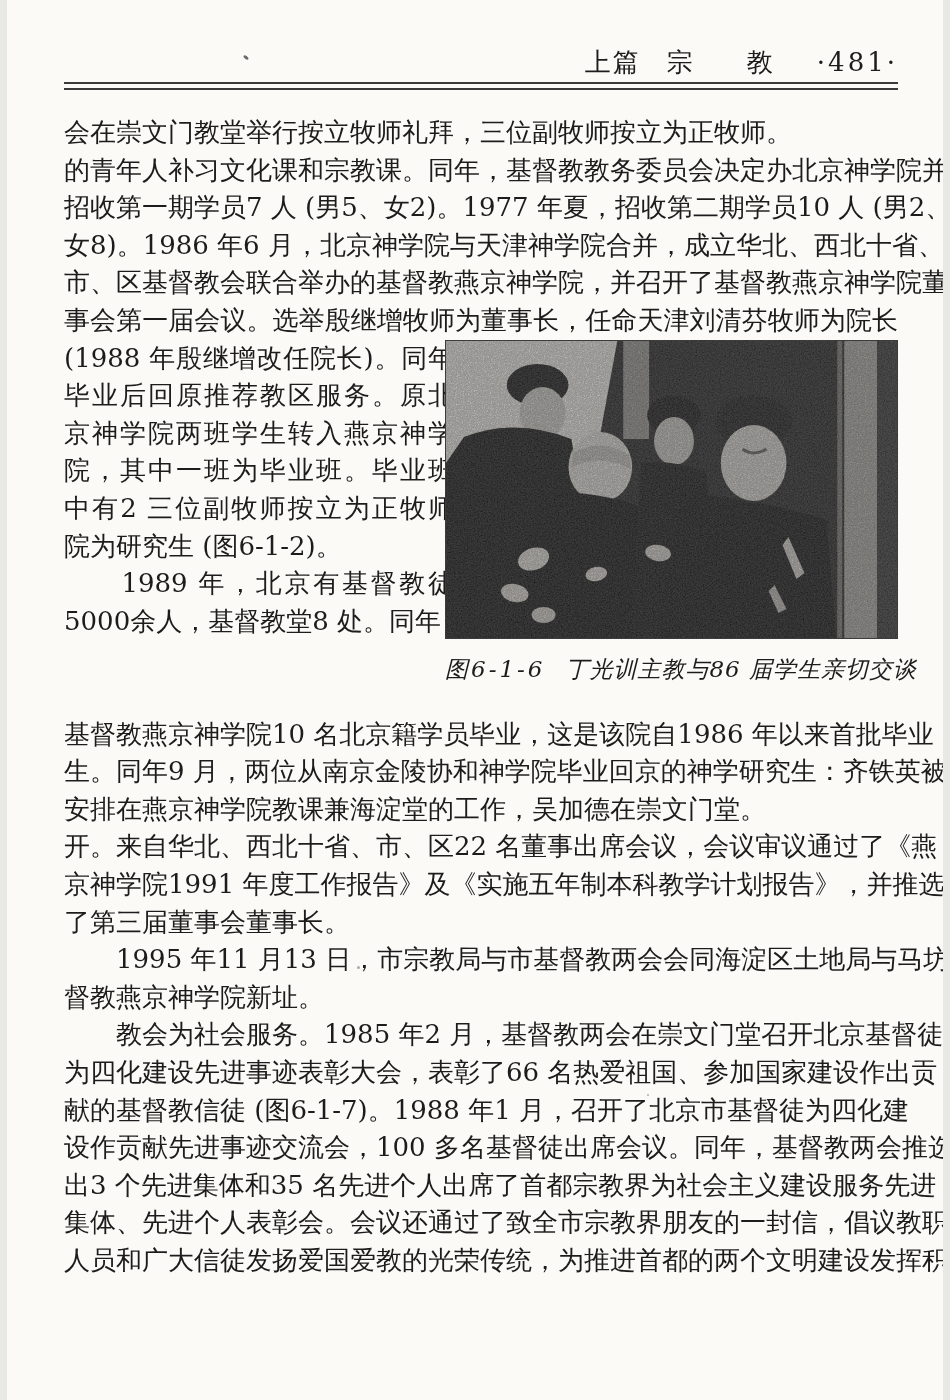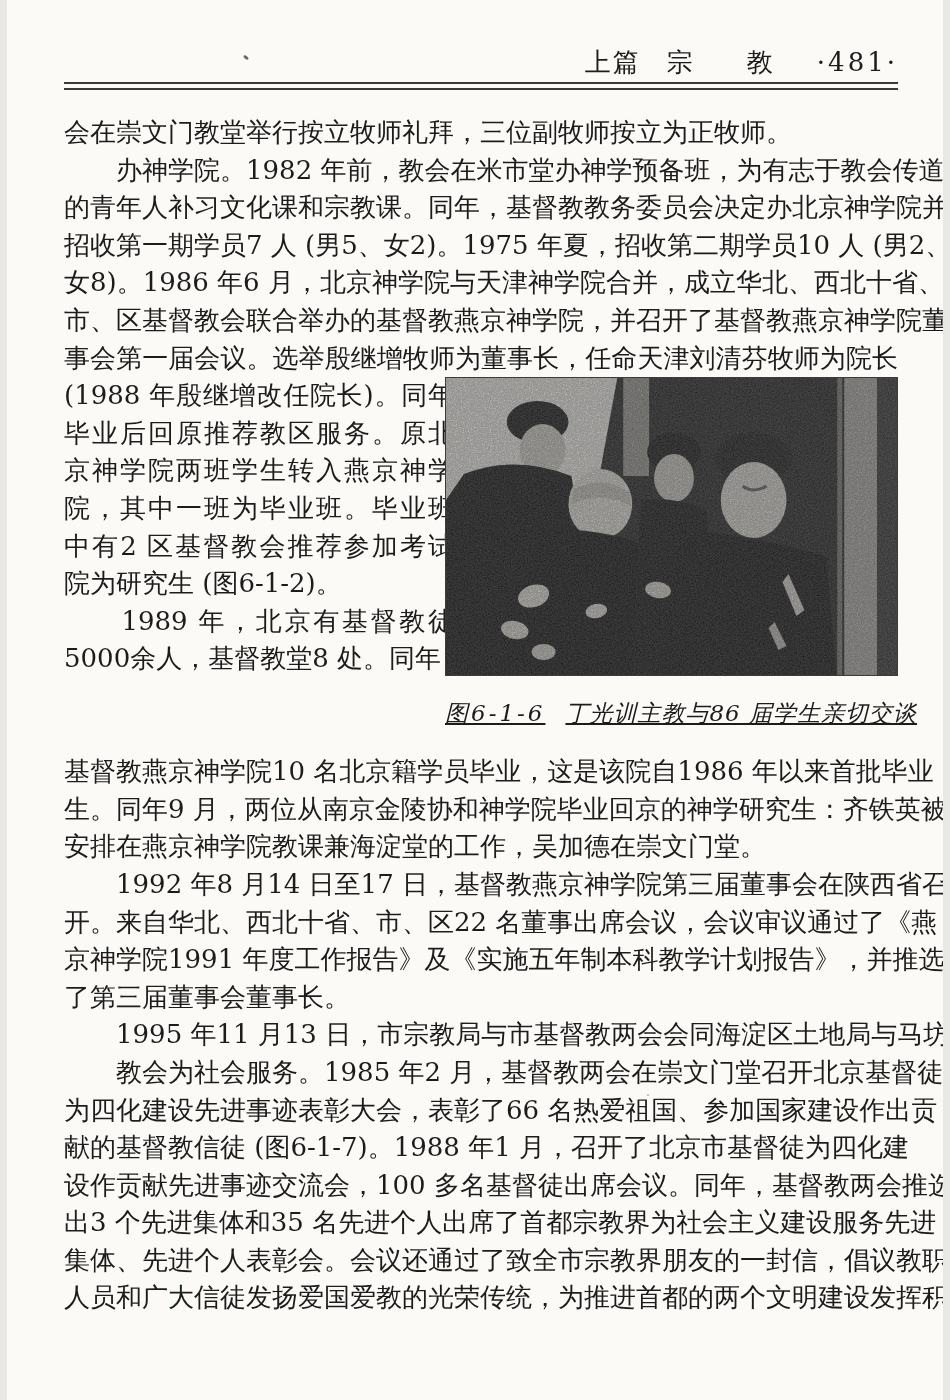--- a/index.html
+++ b/index.html
@@ -46,27 +46,26 @@
     position:absolute;top:0;right:0;width:453px;
   }
   .photo{
     box-sizing:border-box;
     width:453px;height:299px;
     border:1px solid #3c3c3c;
     background:#161616;
   }
   .photo svg{display:block;width:100%;height:100%;}
   .caption{
-    margin-top:22px;
+    margin-top:15px;
     text-align:center;
     font-size:23px;
     font-style:italic;
     letter-spacing:1px;
     white-space:nowrap;
-    text-decoration:underline;
   }
   .caption .cap-label{margin-right:20px;letter-spacing:3px;}
   
   .speck{position:absolute;background:#6a6a6a;border-radius:50%;}
   .speck.s1{left:236px;top:56px;width:6px;height:3px;transform:rotate(38deg);}
   .speck.s2{left:350px;top:966px;width:3px;height:3px;opacity:.55;}
   .speck.s3{left:640px;top:1094px;width:2px;height:2px;opacity:.5;}
 </style>
 </head>
 <body>
@@ -75,35 +74,34 @@
 
   <div class="header-row">
     <span class="part">上篇</span><span class="subject">宗　教</span><span class="pageno">·481·</span>
   </div>
   <div class="rule"></div>
 
   <div class="content">
 
     <div class="block">
         <div class="line para-end">会在崇文门教堂举行按立牧师礼拜，三位副牧师按立为正牧师。</div>
-        <div class="line">　　办神学院。1982 年前，教会在米市堂办神学预备班，为有志于教会传道</div>
         <div class="line">的青年人补习文化课和宗教课。同年，基督教教务委员会决定办北京神学院并</div>
-        <div class="line">招收第一期学员7 人 (男5、女2)。1975 年夏，招收第二期学员10 人 (男2、</div>
+        <div class="line">招收第一期学员7 人 (男5、女2)。1977 年夏，招收第二期学员10 人 (男2、</div>
         <div class="line">女8)。1986 年6 月，北京神学院与天津神学院合并，成立华北、西北十省、</div>
         <div class="line">市、区基督教会联合举办的基督教燕京神学院，并召开了基督教燕京神学院董</div>
         <div class="line">事会第一届会议。选举殷继增牧师为董事长，任命天津刘清芬牧师为院长</div>
       </div>
 
     <div class="twocol">
       <div class="leftcol">
           <div class="line">(1988 年殷继增改任院长)。同年</div>
           <div class="line">毕业后回原推荐教区服务。原北</div>
           <div class="line">京神学院两班学生转入燕京神学</div>
           <div class="line">院，其中一班为毕业班。毕业班</div>
-          <div class="line">中有2 区基督教会推荐参加考试</div>
+          <div class="line">中有2 三位副牧师按立为正牧师</div>
           <div class="line para-end">院为研究生 (图6-1-2)。</div>
           <div class="line">　　1989 年，北京有基督教徒</div>
           <div class="line">5000余人，基督教堂8 处。同年，</div>
         </div>
 
       <div class="figure">
         <div class="photo">
           <svg viewBox="0 0 453 297" preserveAspectRatio="none">
             <defs>
               <filter id="grainDark" x="0" y="0" width="100%" height="100%">
@@ -155,25 +153,25 @@
         <div class="caption">
           <span class="cap-label">图6-1-6</span><span class="cap-text">丁光训主教与86 届学生亲切交谈</span>
         </div>
       </div>
     </div>
 
     <div class="block">
         <div class="line">基督教燕京神学院10 名北京籍学员毕业，这是该院自1986 年以来首批毕业</div>
         <div class="line">生。同年9 月，两位从南京金陵协和神学院毕业回京的神学研究生：齐铁英被</div>
         <div class="line para-end">安排在燕京神学院教课兼海淀堂的工作，吴加德在崇文门堂。</div>
-        <div class="line">　　1992 年8 月14 日至17 日，基督教燕京神学院第三届董事会在陕西省召</div>
         <div class="line">开。来自华北、西北十省、市、区22 名董事出席会议，会议审议通过了《燕</div>
         <div class="line">京神学院1991 年度工作报告》及《实施五年制本科教学计划报告》，并推选</div>
         <div class="line para-end">了第三届董事会董事长。</div>
         <div class="line">　　1995 年11 月13 日，市宗教局与市基督教两会会同海淀区土地局与马坊</div>
+        <div class="line para-end">督教燕京神学院新址。</div>
         <div class="line">　　教会为社会服务。1985 年2 月，基督教两会在崇文门堂召开北京基督徒</div>
         <div class="line">为四化建设先进事迹表彰大会，表彰了66 名热爱祖国、参加国家建设作出贡</div>
         <div class="line">献的基督教信徒 (图6-1-7)。1988 年1 月，召开了北京市基督徒为四化建</div>
         <div class="line">设作贡献先进事迹交流会，100 多名基督徒出席会议。同年，基督教两会推选</div>
         <div class="line">出3 个先进集体和35 名先进个人出席了首都宗教界为社会主义建设服务先进</div>
         <div class="line">集体、先进个人表彰会。会议还通过了致全市宗教界朋友的一封信，倡议教职</div>
         <div class="line">人员和广大信徒发扬爱国爱教的光荣传统，为推进首都的两个文明建设发挥积</div>
       </div>
 
   </div>

